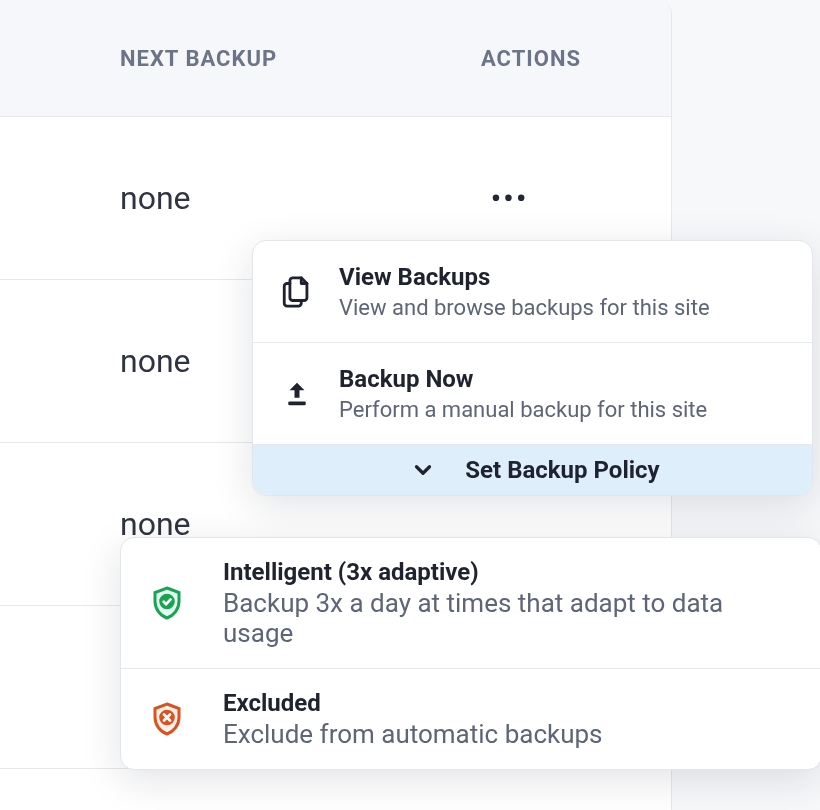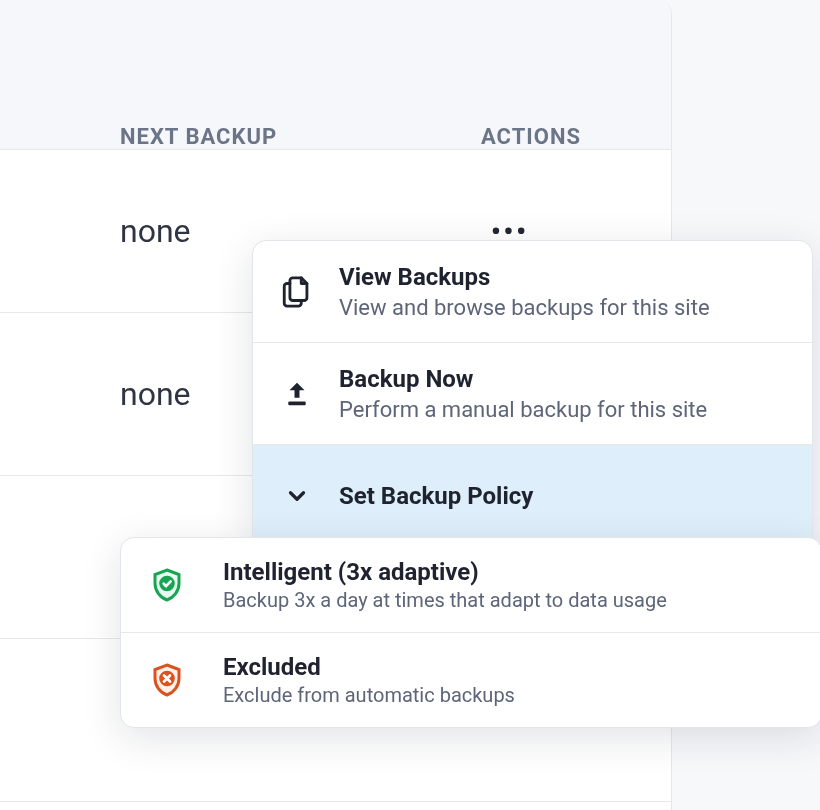--- a/index.html
+++ b/index.html
@@ -13,22 +13,22 @@
   .panel {
     position: relative;
     width: 672px;
     height: 810px;
     background: #fff;
     border-right: 1px solid #e6e8ec;
     border-top-right-radius: 14px;
   }
   .header-row {
     display: flex;
-    align-items: flex-end;
-    height: 150px;
+    align-items: center;
+    height: 117px;
     background: #f5f7fa;
     border-bottom: 1px solid #e6e8ec;
     border-top-right-radius: 14px;
   }
   .col-next {
     flex: 1;
     padding-left: 120px;
     font-size: 22px;
     font-weight: 700;
     letter-spacing: 1px;
@@ -83,21 +83,21 @@
   .menu-item {
     display: flex;
     align-items: center;
     padding: 22px 26px;
     gap: 24px;
     border-bottom: 1px solid #e6e8ec;
     cursor: pointer;
   }
   .menu-item:last-child { border-bottom: none; }
   .menu-item.active { background: #deeefa; }
-  .menu-item.compact { padding: 33px 26px; }
+  .menu-item.compact { padding: 7px 26px; justify-content: center; }
   .menu-icon {
     width: 36px;
     height: 36px;
     flex: 0 0 36px;
     display: flex;
     align-items: center;
     justify-content: center;
   }
   .menu-text .title {
     font-size: 24px;
@@ -142,21 +142,21 @@
     align-items: center;
     justify-content: center;
   }
   .sub-text .title {
     font-size: 24px;
     font-weight: 700;
     color: #1f2330;
     margin-bottom: 2px;
   }
   .sub-text .desc {
-    font-size: 20px;
+    font-size: 26px;
     color: #5d6578;
   }
 </style>
 </head>
 <body>
 
 <div class="panel">
 
   <div class="header-row">
     <div class="col-next">NEXT BACKUP</div>

